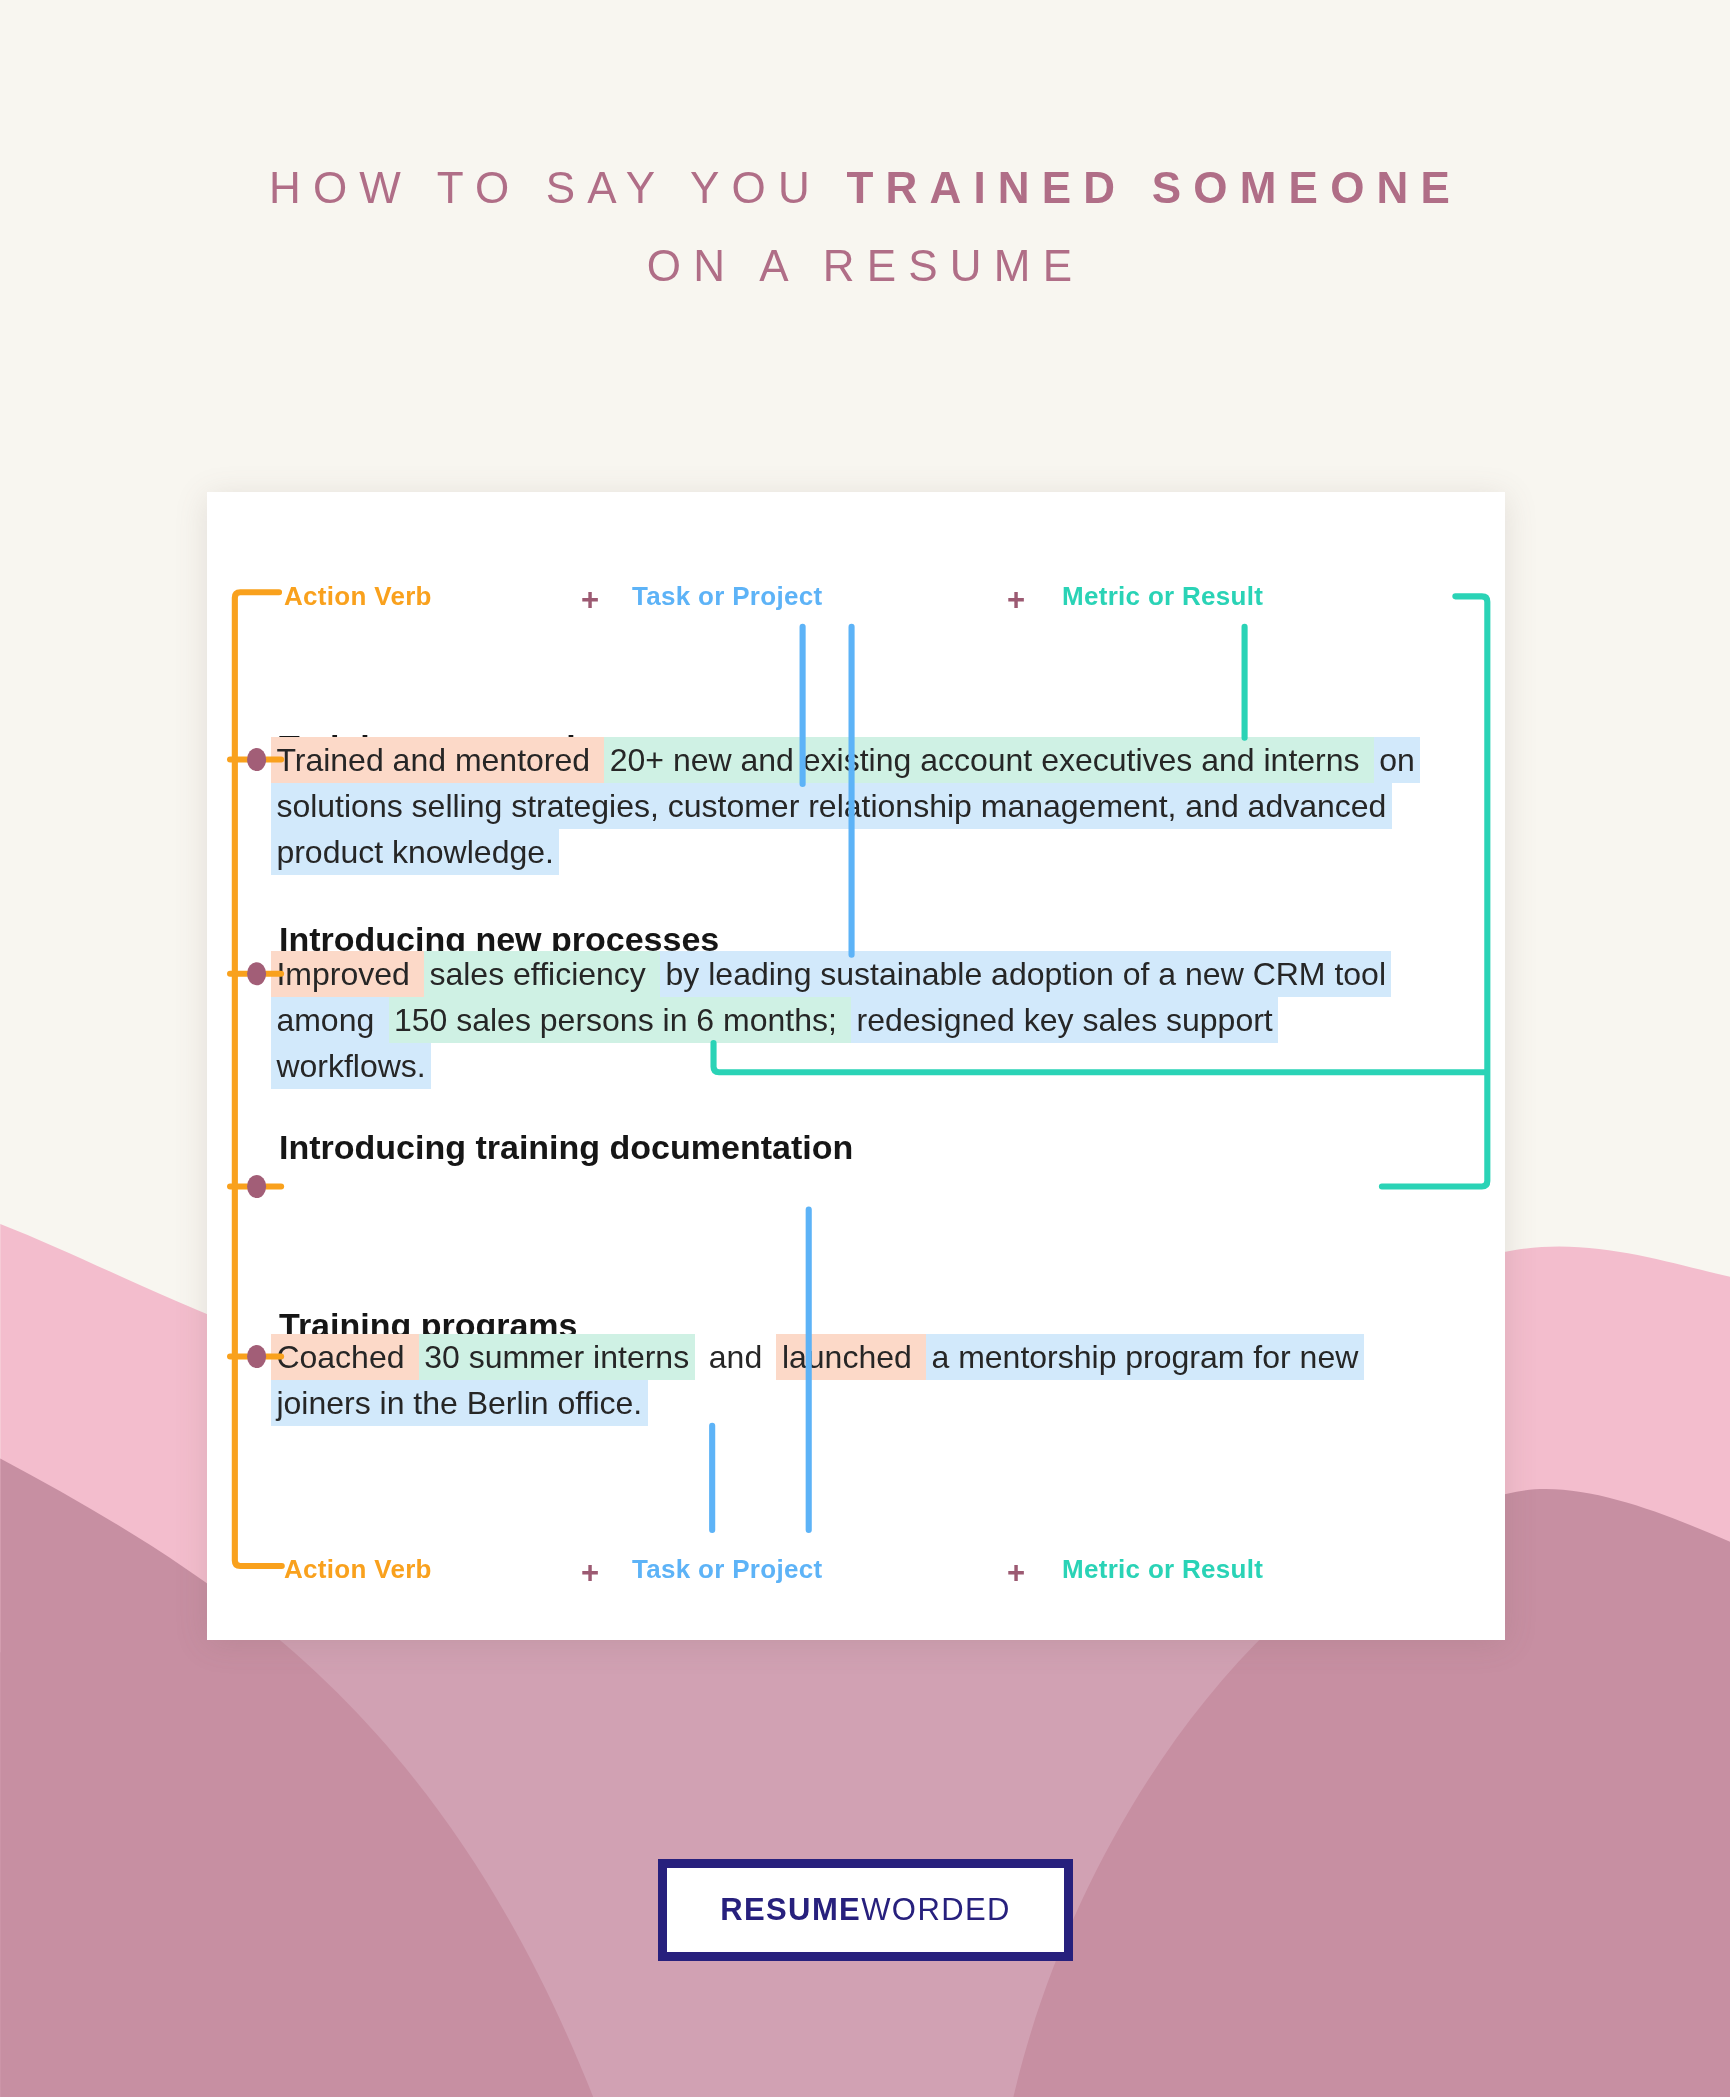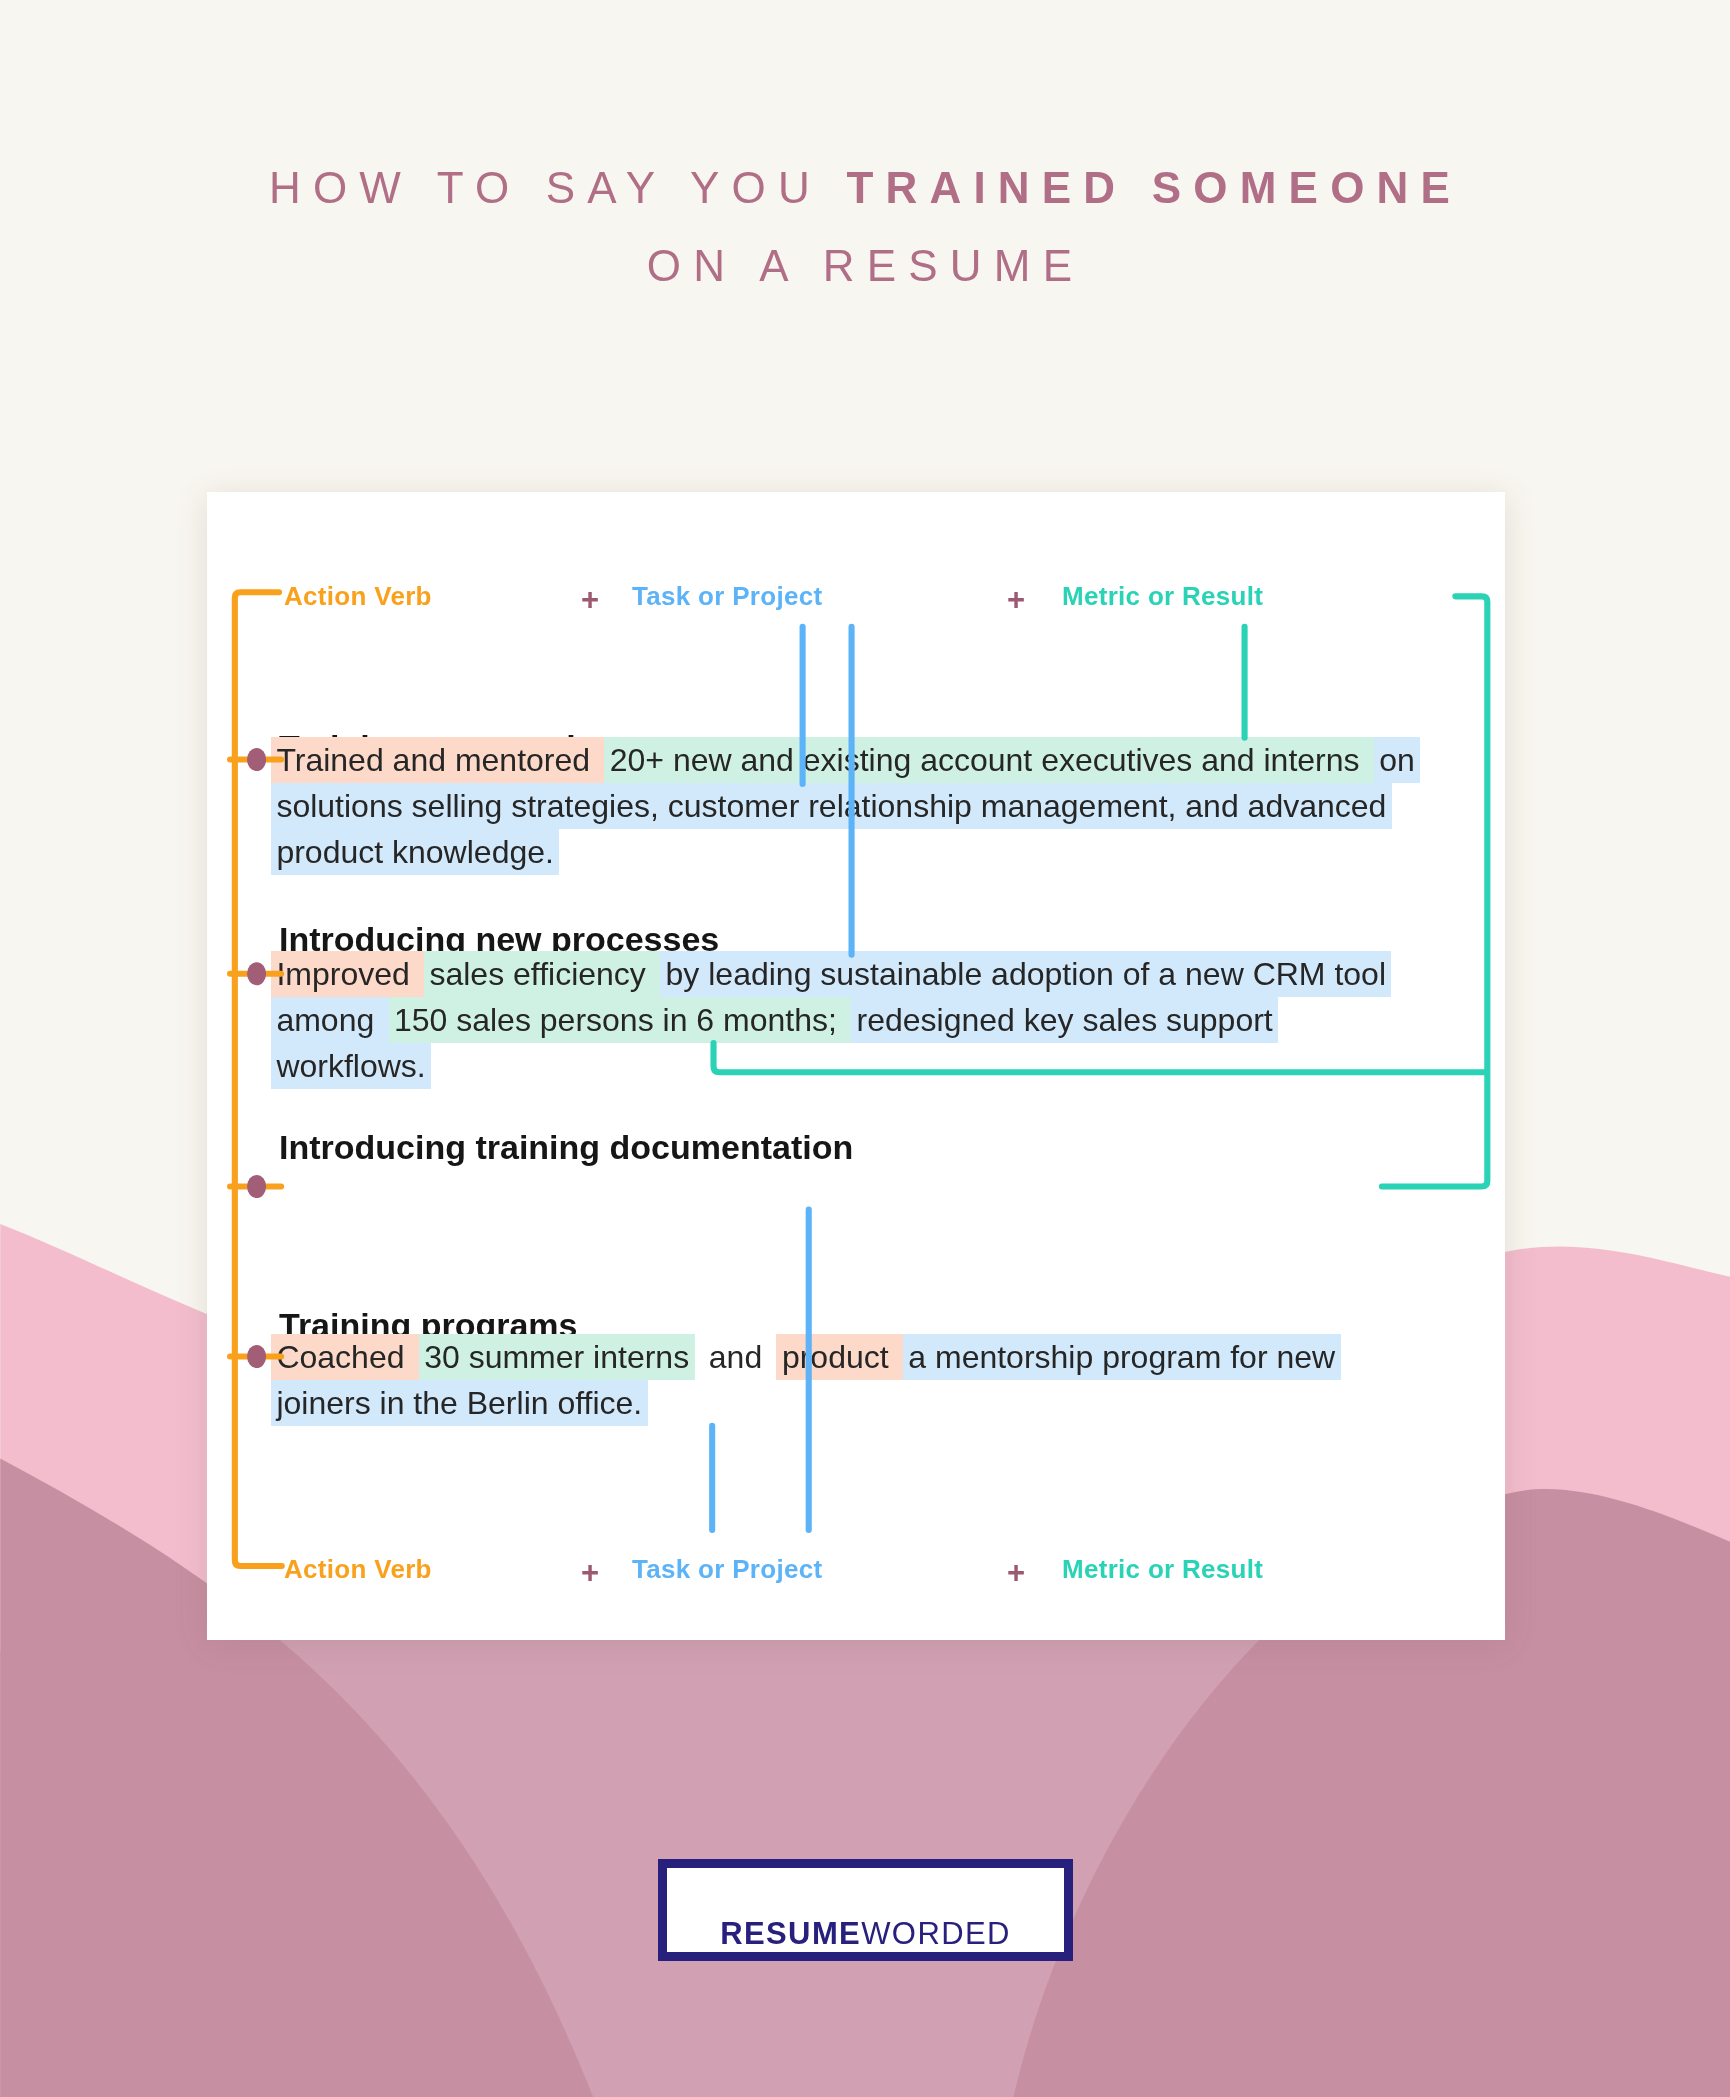--- a/index.html
+++ b/index.html
@@ -36,21 +36,21 @@
   .seg-plain{background:transparent;}
   
   .stroke-verb{stroke:var(--verb_accent,#f9a11d);}
   .stroke-task{stroke:var(--task_accent,#5db3f7);}
   .stroke-metric{stroke:var(--metric_accent,#2ad3b6);}
   .conn{fill:none;stroke-width:9;stroke-linecap:round;stroke-linejoin:round;}
   .dot{fill:var(--dot,#a25e77);}
   
   #logo{position:absolute;left:658px;top:1859px;width:415px;height:102px;
         background:#ffffff;border:9.5px solid var(--navy,#27207d);
-        box-sizing:border-box;display:flex;align-items:flex-end;justify-content:center;
+        box-sizing:border-box;display:flex;align-items:center;justify-content:center;
         white-space:nowrap;}
   #logo span{font-size:31px;letter-spacing:1.4px;color:var(--navy,#27207d);}
   .logo-bold{font-weight:700;}
 </style>
 </head>
 <body>
 
 <div id="canvas">
 
   <svg id="bg" viewBox="0 0 2545 3084" aria-hidden="true">
@@ -80,21 +80,21 @@
 
   <div class="sec-heading" style="top:695px;margin-top:33px;">Training new employees</div>
   <div class="sec-body" style="top:737px;"><span class="seg seg-verb">Trained and mentored </span><span class="seg seg-metric">20+ new and existing account executives and interns </span><span class="seg seg-task">on solutions selling strategies, customer relationship management, and advanced product knowledge.</span></div>
 
   <div class="sec-heading" style="top:920px;text-align:right;">Introducing new processes</div>
   <div class="sec-body" style="top:951px;"><span class="seg seg-verb">Improved </span><span class="seg seg-metric">sales efficiency </span><span class="seg seg-task">by leading sustainable adoption of a new CRM tool among </span><span class="seg seg-metric">150 sales persons in 6 months; </span><span class="seg seg-task">redesigned key sales support workflows.</span></div>
 
   <div class="sec-heading" style="top:1128px;">Introducing training documentation</div>
 
   <div class="sec-heading" style="top:1306px;">Training programs</div>
-  <div class="sec-body" style="top:1334px;"><span class="seg seg-verb">Coached </span><span class="seg seg-metric">30 summer interns</span><span class="seg seg-plain"> and </span><span class="seg seg-verb">product </span><span class="seg seg-task">a mentorship program for new joiners in the Berlin office.</span></div>
+  <div class="sec-body" style="top:1334px;"><span class="seg seg-verb">Coached </span><span class="seg seg-metric">30 summer interns</span><span class="seg seg-plain"> and </span><span class="seg seg-verb">launched </span><span class="seg seg-task">a mentorship program for new joiners in the Berlin office.</span></div>
 
   <svg id="bg" style="pointer-events:none;" viewBox="0 0 2545 3084" aria-hidden="true">
 
     <path class="conn stroke-verb" d="M410,871 H353 Q345,871 345,879 V2295 Q345,2303 353,2303 H414"></path>
     <path class="conn stroke-verb" d="M338,1117 H413"></path>
     <path class="conn stroke-verb" d="M338,1432 H413"></path>
     <path class="conn stroke-verb" d="M338,1745 H413"></path>
     <path class="conn stroke-verb" d="M338,1995 H413"></path>
     <ellipse class="dot" cx="377" cy="1117" rx="14" ry="17"></ellipse>
     <ellipse class="dot" cx="377" cy="1432" rx="14" ry="17"></ellipse>

